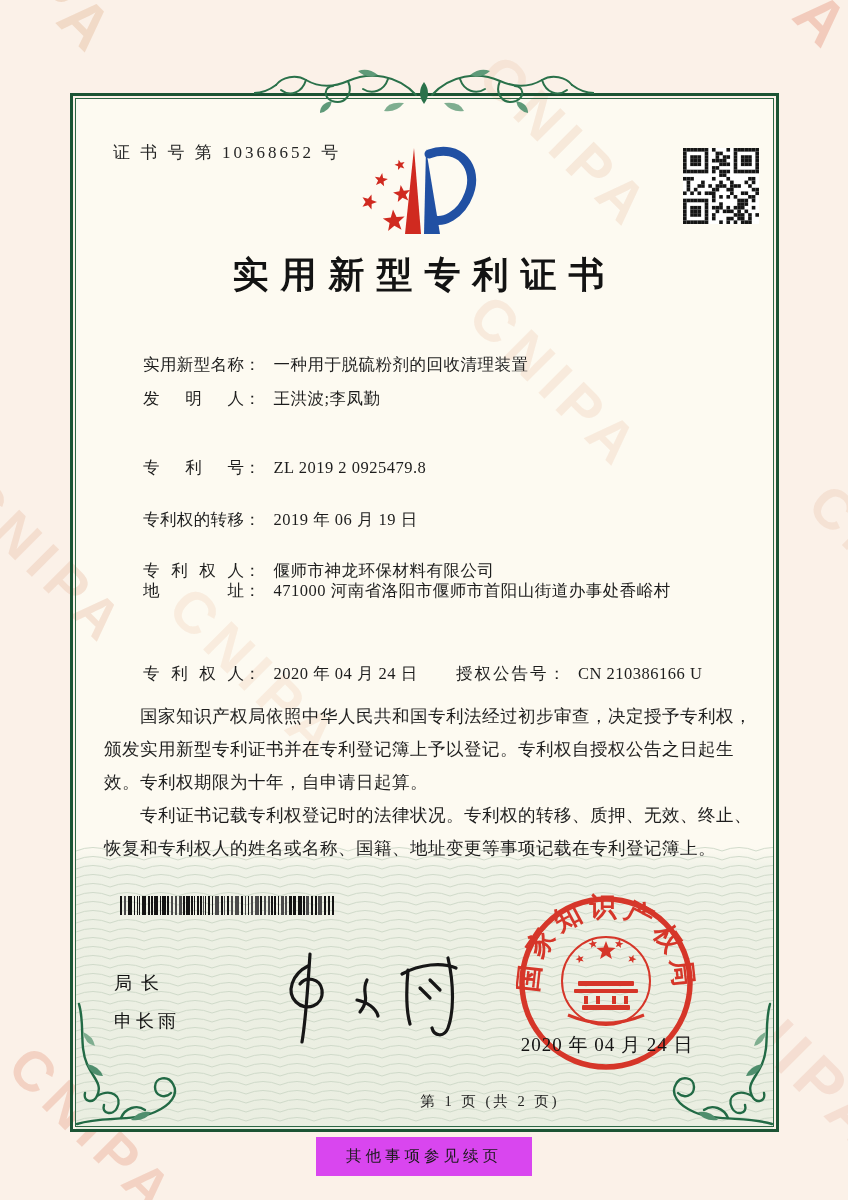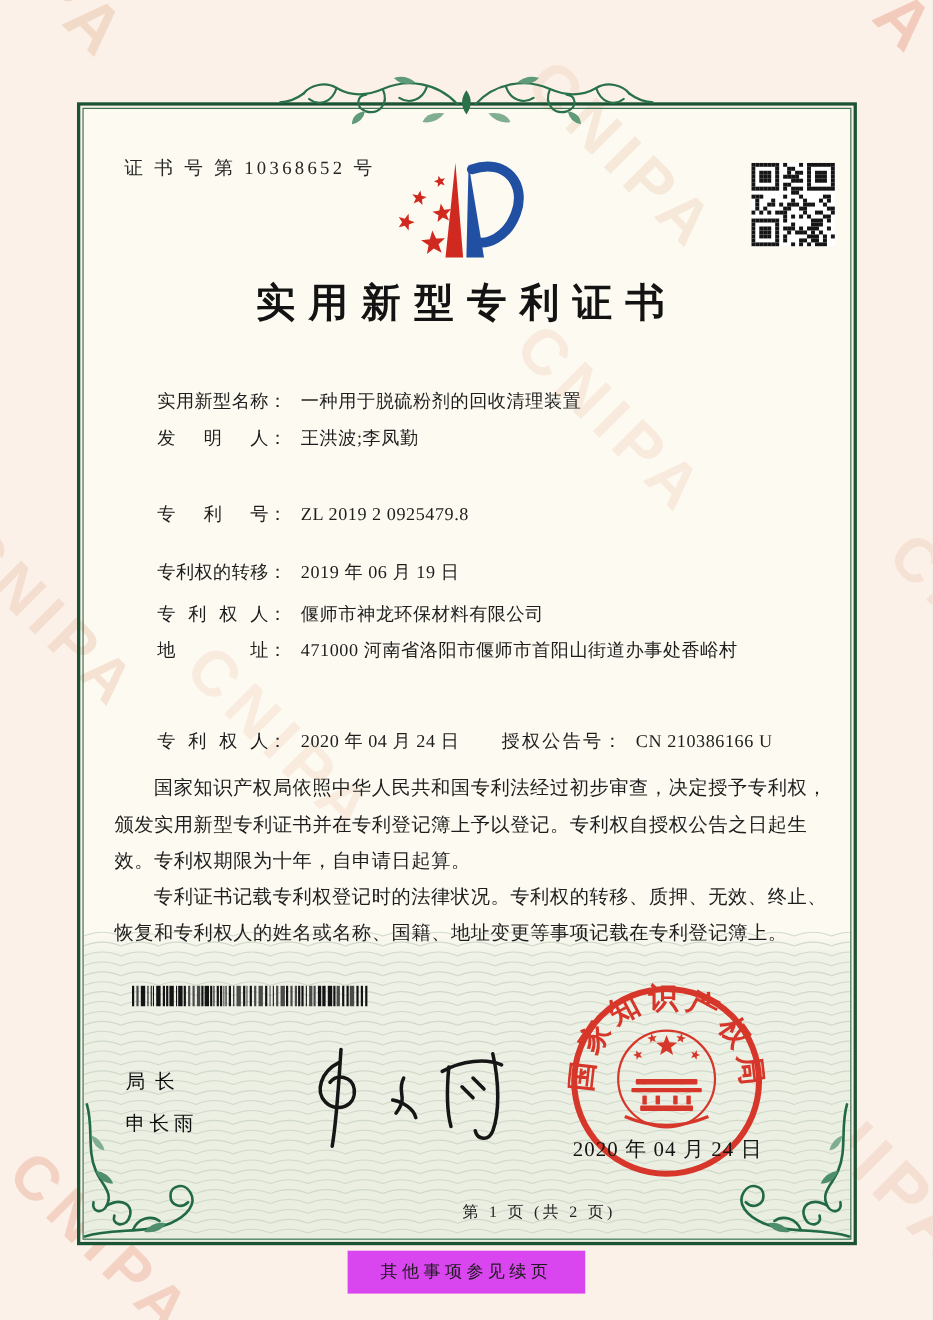--- a/index.html
+++ b/index.html
@@ -369,21 +369,21 @@
     </div>
     <div class="frow" style="top:388px;">
       <span class="flabel">发明人</span><span class="fcolon">：</span><span class="fvalue">王洪波;李凤勤</span>
     </div>
     <div class="frow" style="top:457px;">
       <span class="flabel">专利号</span><span class="fcolon">：</span><span class="fvalue">ZL 2019 2 0925479.8</span>
     </div>
     <div class="frow" style="top:509px;">
       <span class="flabel">专利权的转移</span><span class="fcolon">：</span><span class="fvalue">2019 年 06 月 19 日</span>
     </div>
-    <div class="frow" style="top:548px;">
+    <div class="frow" style="top:560px;">
       <span class="flabel">专利权人</span><span class="fcolon">：</span><span class="fvalue">偃师市神龙环保材料有限公司</span>
     </div>
     <div class="frow" style="top:580px;">
       <span class="flabel">地址</span><span class="fcolon">：</span><span class="fvalue">471000 河南省洛阳市偃师市首阳山街道办事处香峪村</span>
     </div>
     <div class="frow" style="top:663px;">
       <span class="flabel">专利权人</span><span class="fcolon">：</span><span class="fvalue">2020 年 04 月 24 日</span>
       <span class="grant-no">
         <span class="flabel2">授权公告号</span><span class="fcolon">：</span><span class="fvalue">CN 210386166 U</span>
       </span>

